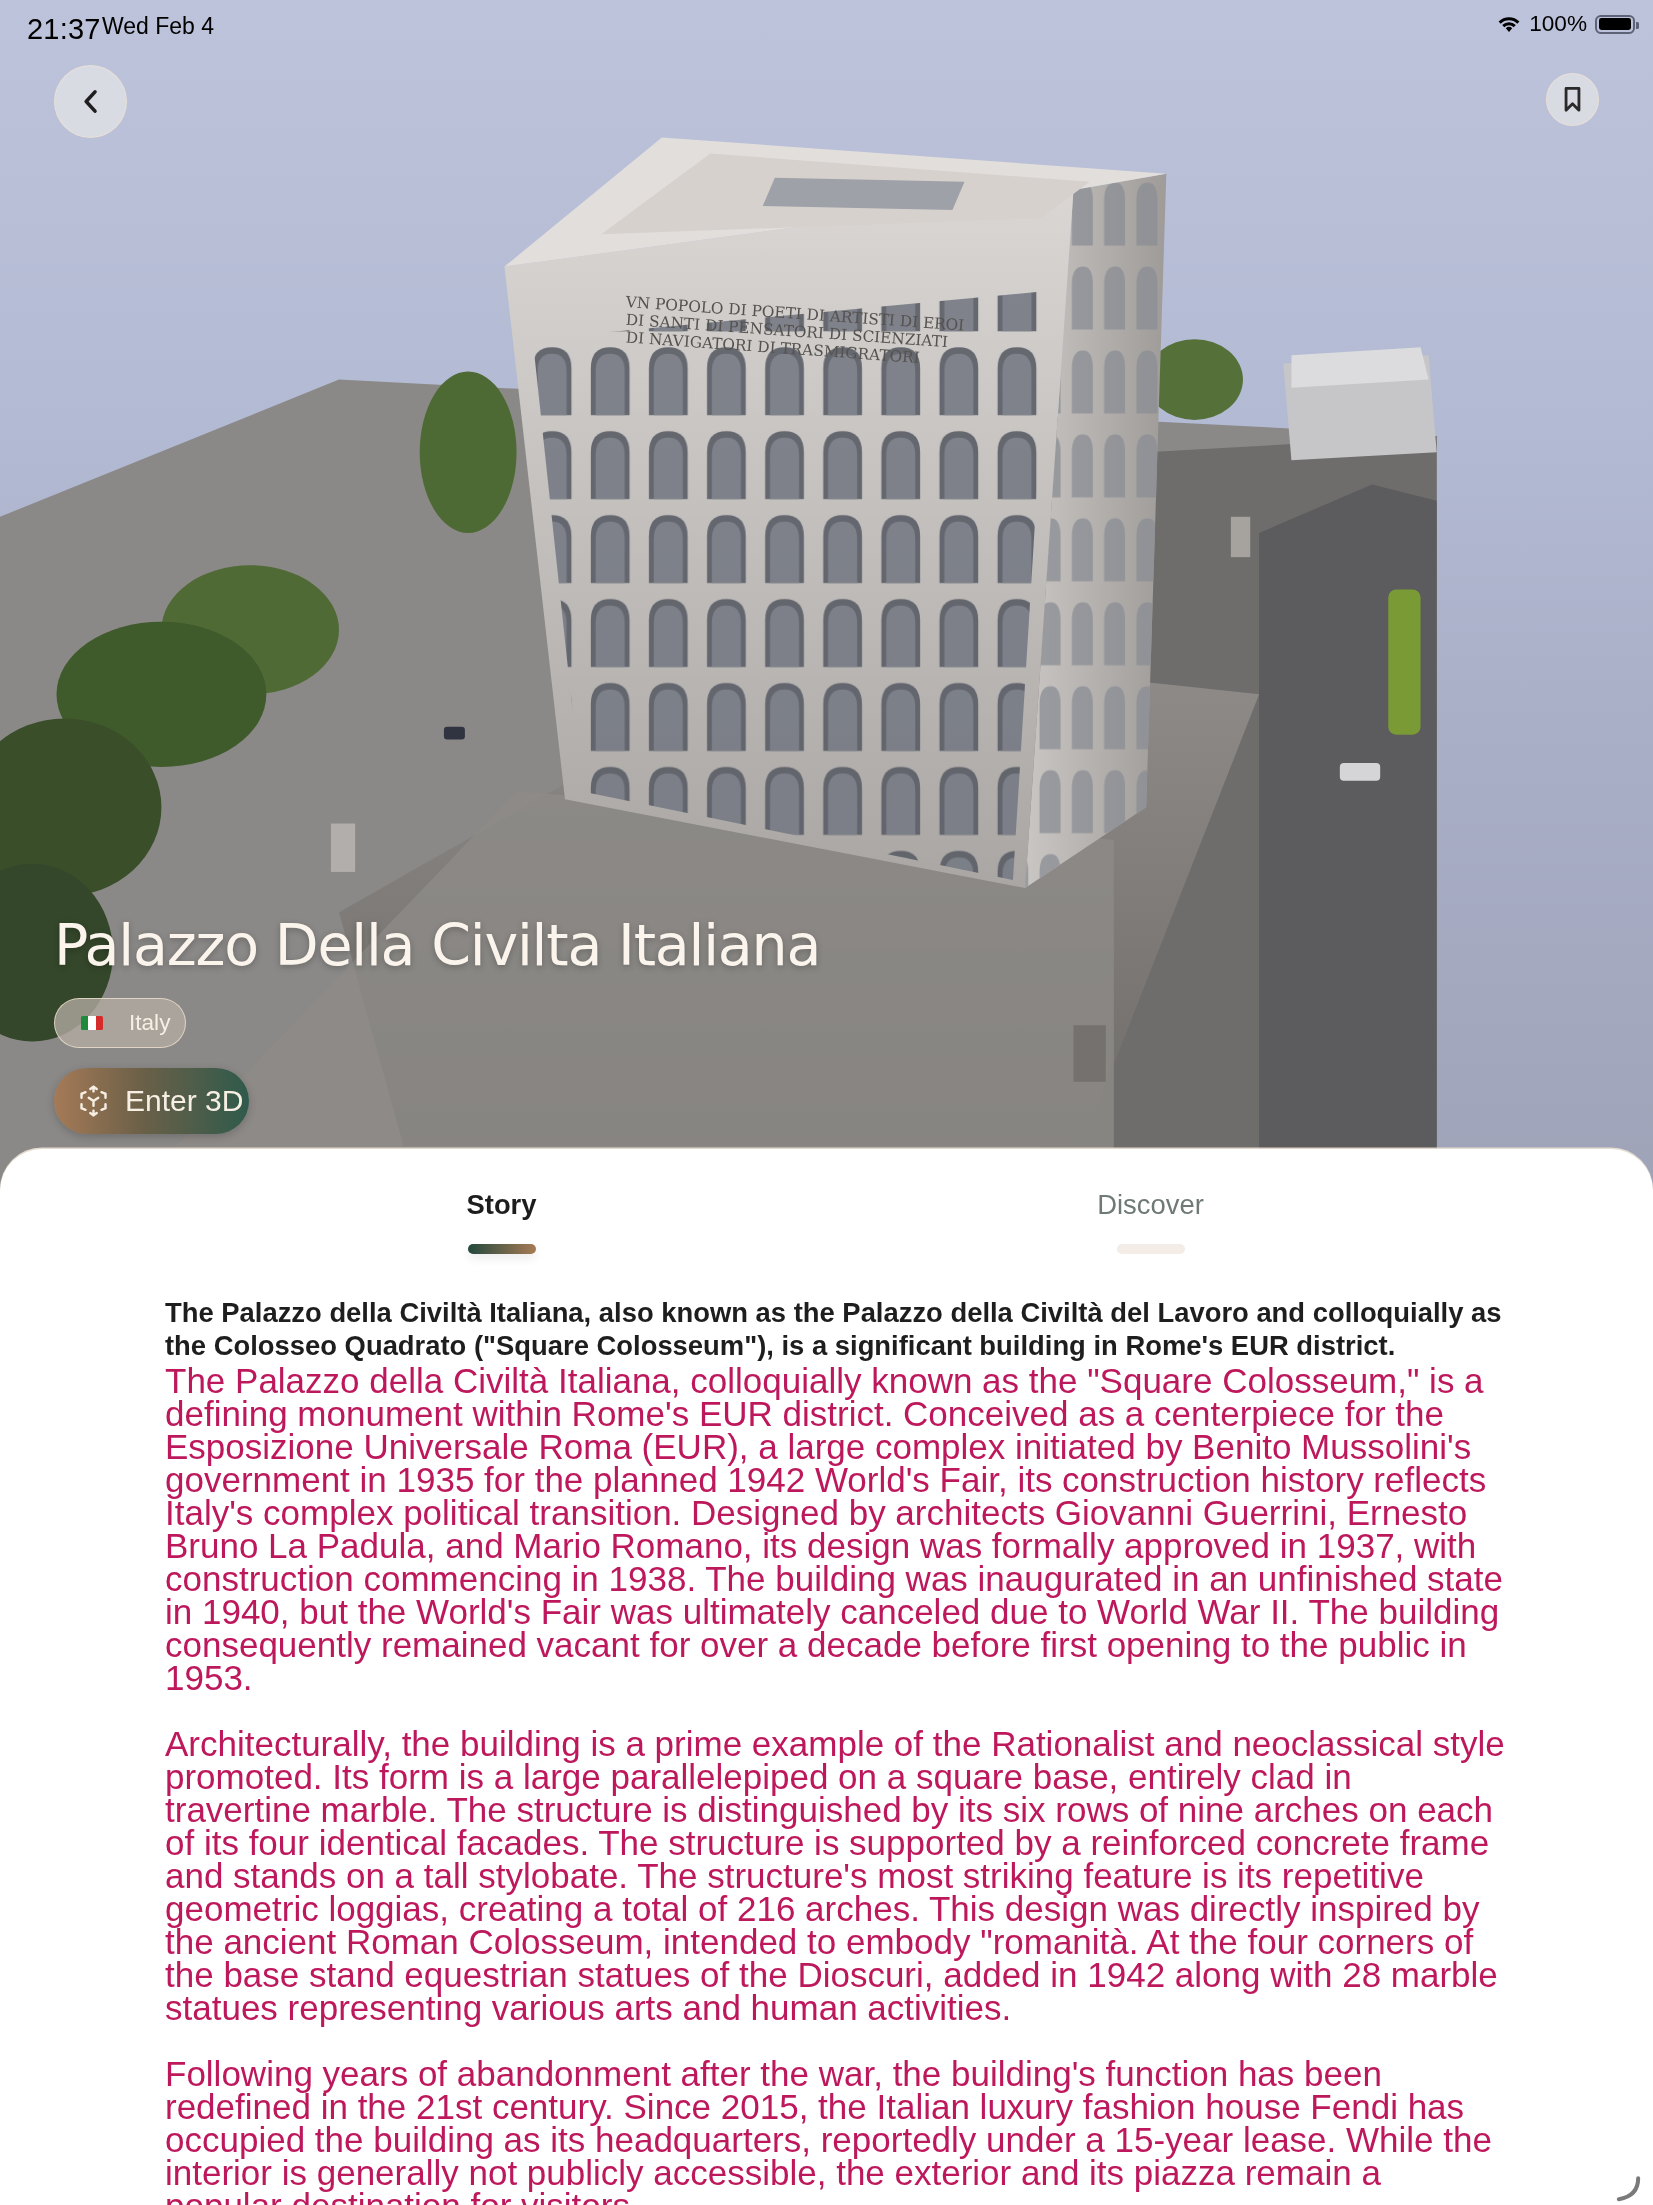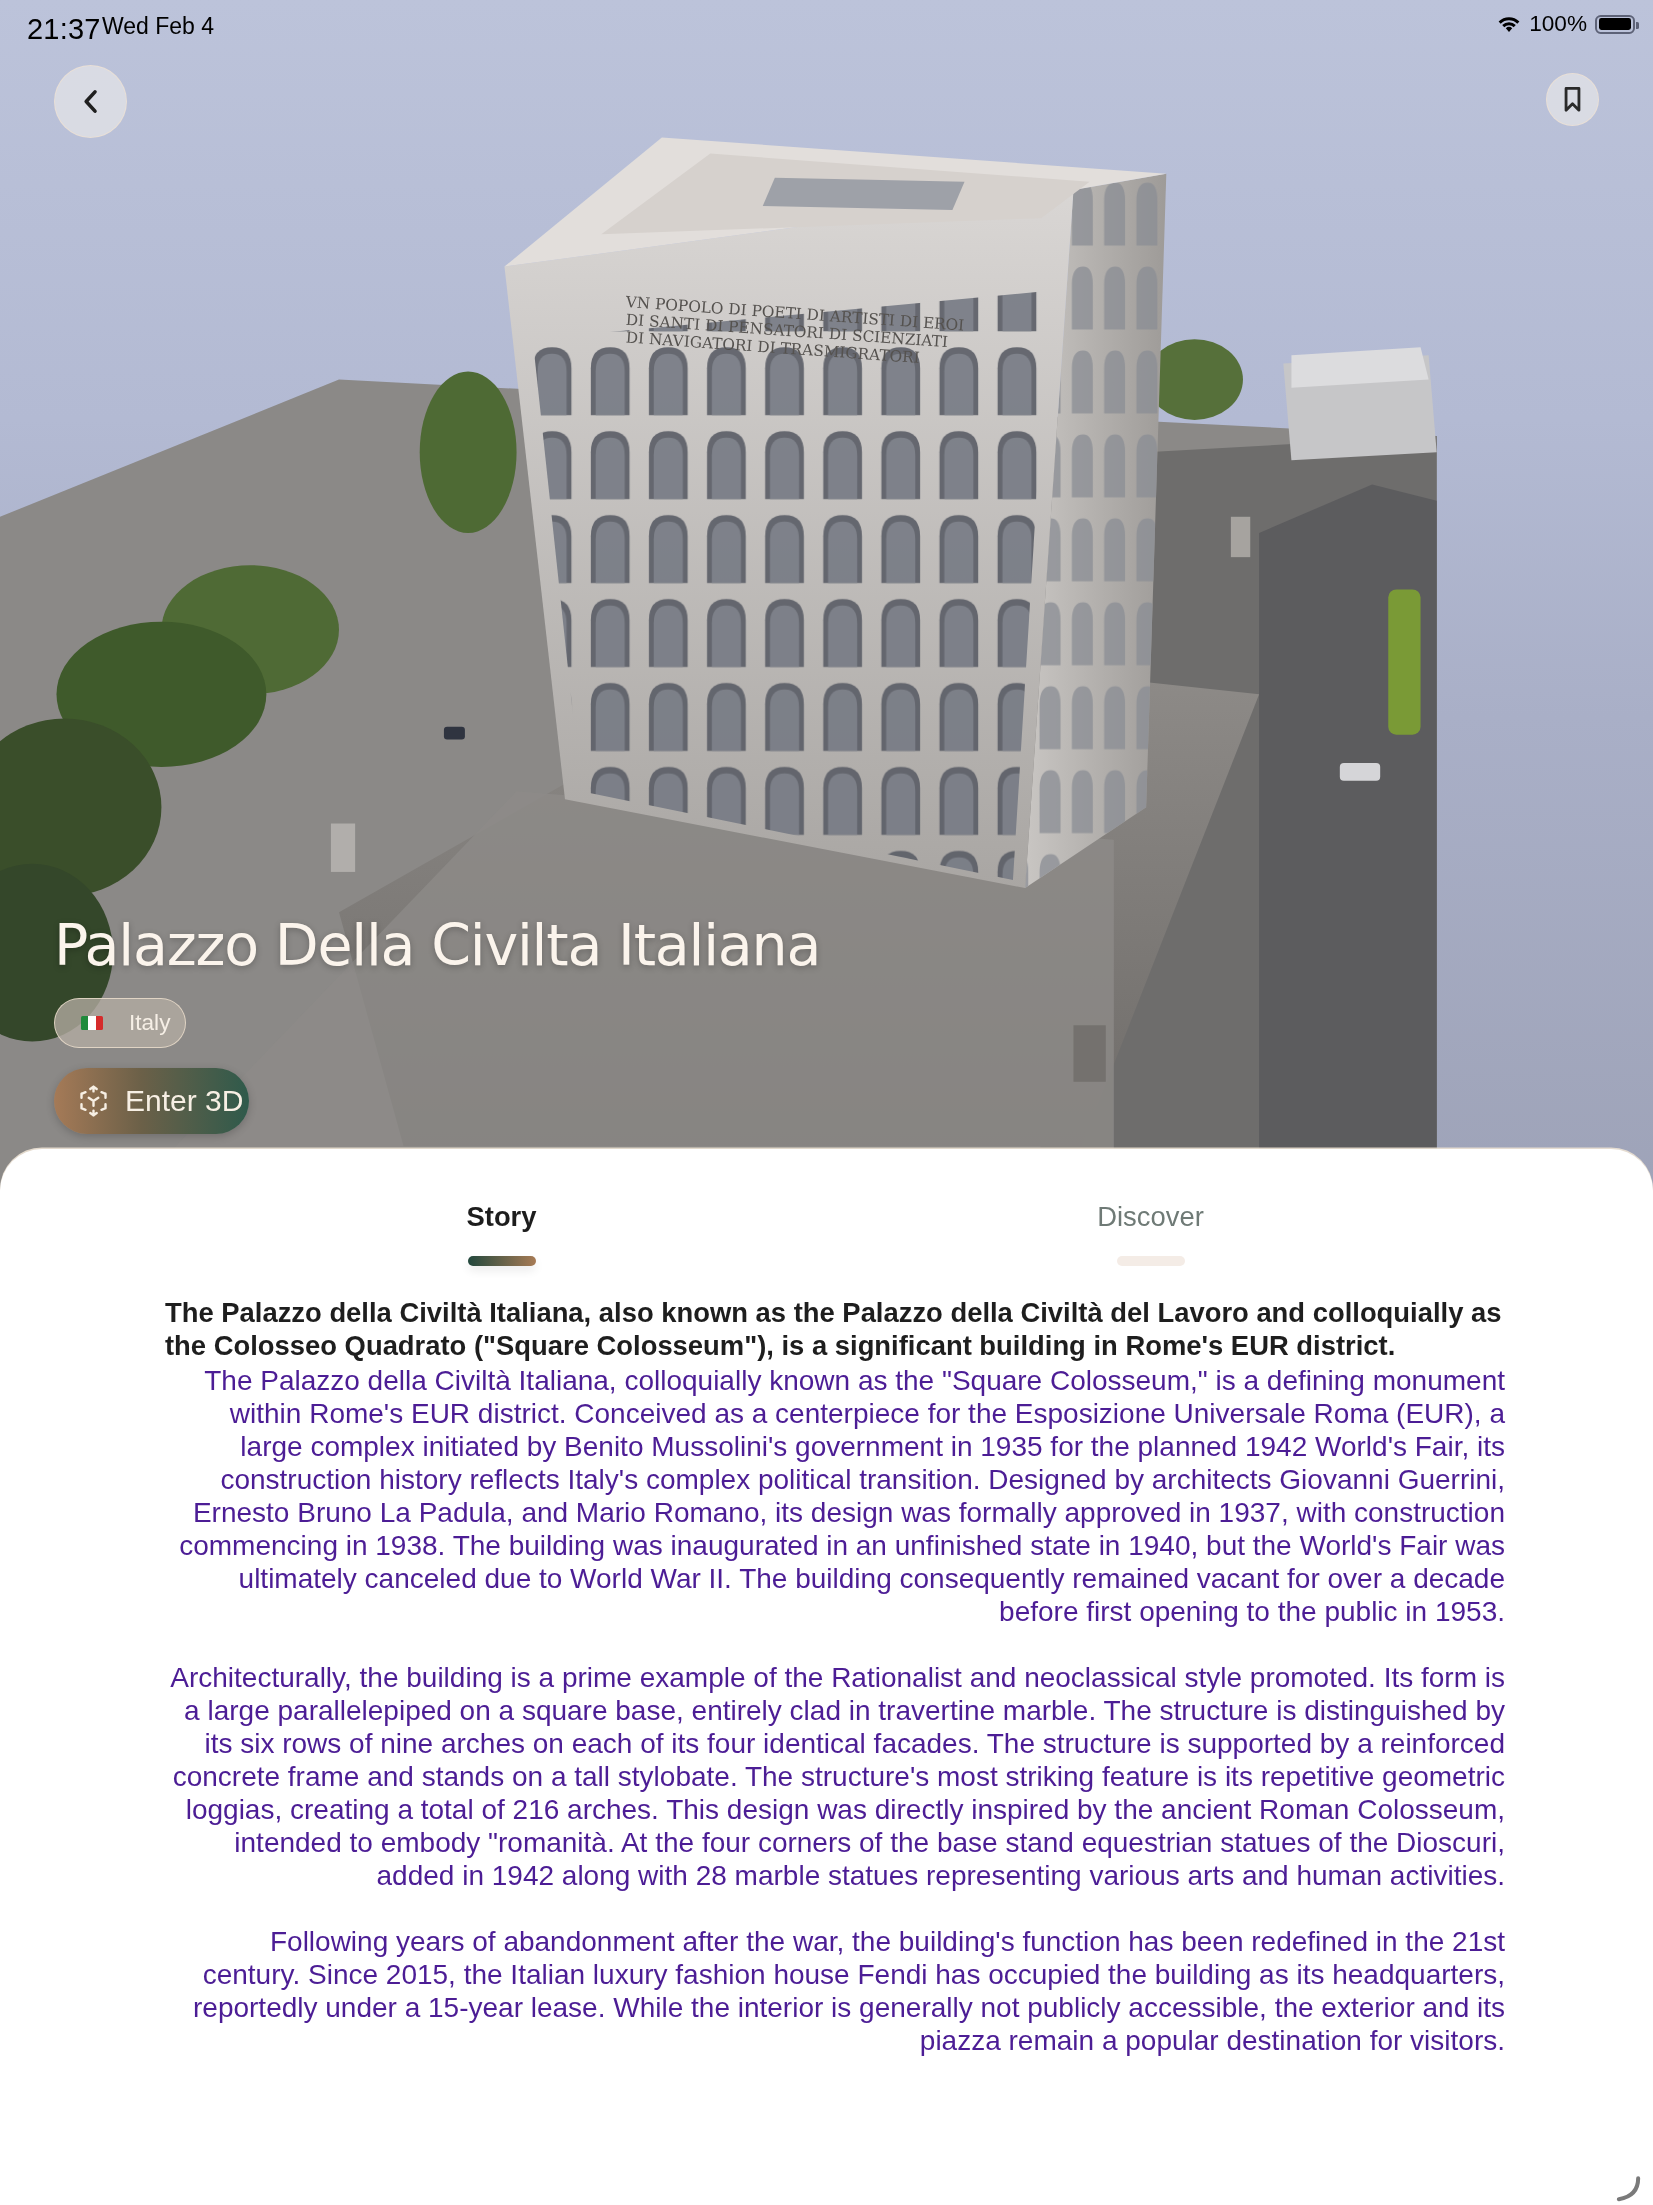--- a/index.html
+++ b/index.html
@@ -33,33 +33,33 @@
   .country-label { color: #f6efe6; font-size: 22.6px; }
   .enter-3d { position: absolute; left: 54px; top: 1068px; width: 195px; height: 66px; border-radius: 33px;
     background: linear-gradient(90deg, #a57a57 0%, #6b6048 45%, #2f5a4b 100%); display: flex; align-items: center;
     gap: 16px; padding-left: 24px; z-index: 5; box-shadow: 0 2.4px 8px rgba(0,0,0,0.2); cursor: pointer; }
   .enter-3d-label { color: #f7efe4; font-size: 30px; }
 
   
   .sheet { position: absolute; left: 0; top: 1149px; width: 1653px; height: 1066px; background: #fff;
     border-radius: 42px 42px 0 0; box-shadow: 0 -1.6px 0 rgba(236,226,212,0.9); z-index: 6; }
   .tabs { position: absolute; top: 40px; left: 0; right: 0; height: 73px; }
-  .tab { position: absolute; top: 12px; text-align: center; cursor: pointer; }
+  .tab { position: absolute; top: 0; text-align: center; cursor: pointer; }
   .tab-story { left: 436px; width: 131px; }
   .tab-discover { left: 1082px; width: 137px; }
   .tab-label { font-size: 27.4px; display: block; }
   .tab-story .tab-label { color: #1d1d1d; font-weight: 700; }
   .tab-discover .tab-label { color: #6f7a76; }
   .tab-indicator { width: 68px; height: 10.5px; border-radius: 5.7px; margin: 22.6px auto 0; }
   .tab-story .tab-indicator { background: linear-gradient(90deg, #23483d, #a77b55); box-shadow: 0 4.8px 9.7px rgba(0,0,0,0.08); }
   .tab-discover .tab-indicator { background: #f4ece6; }
 
   .content { position: absolute; left: 165px; top: 147px; width: 1340px; color: #1e1e1e; }
   .lead { font-size: 27.4px; font-weight: 700; line-height: 33px; margin-bottom: 2px; }
-  .para { font-size: 28px; line-height: 33px; margin-bottom: 33px; color: #4c1d95; text-align: right; }
+  .para { font-size: 35px; line-height: 33px; margin-bottom: 33px; color: #be185d; }
 
   .resize-handle { position: absolute; right: 9.7px; bottom: 13px; width: 29px; height: 27.4px; z-index: 7; }
 </style>
 </head>
 <body>
 
 <div class="hero">
   <svg class="ground" width="1653" height="1195" viewBox="0 0 2048 1480">
     <defs>
       <linearGradient id="front" x1="0" y1="0" x2="0" y2="1">

